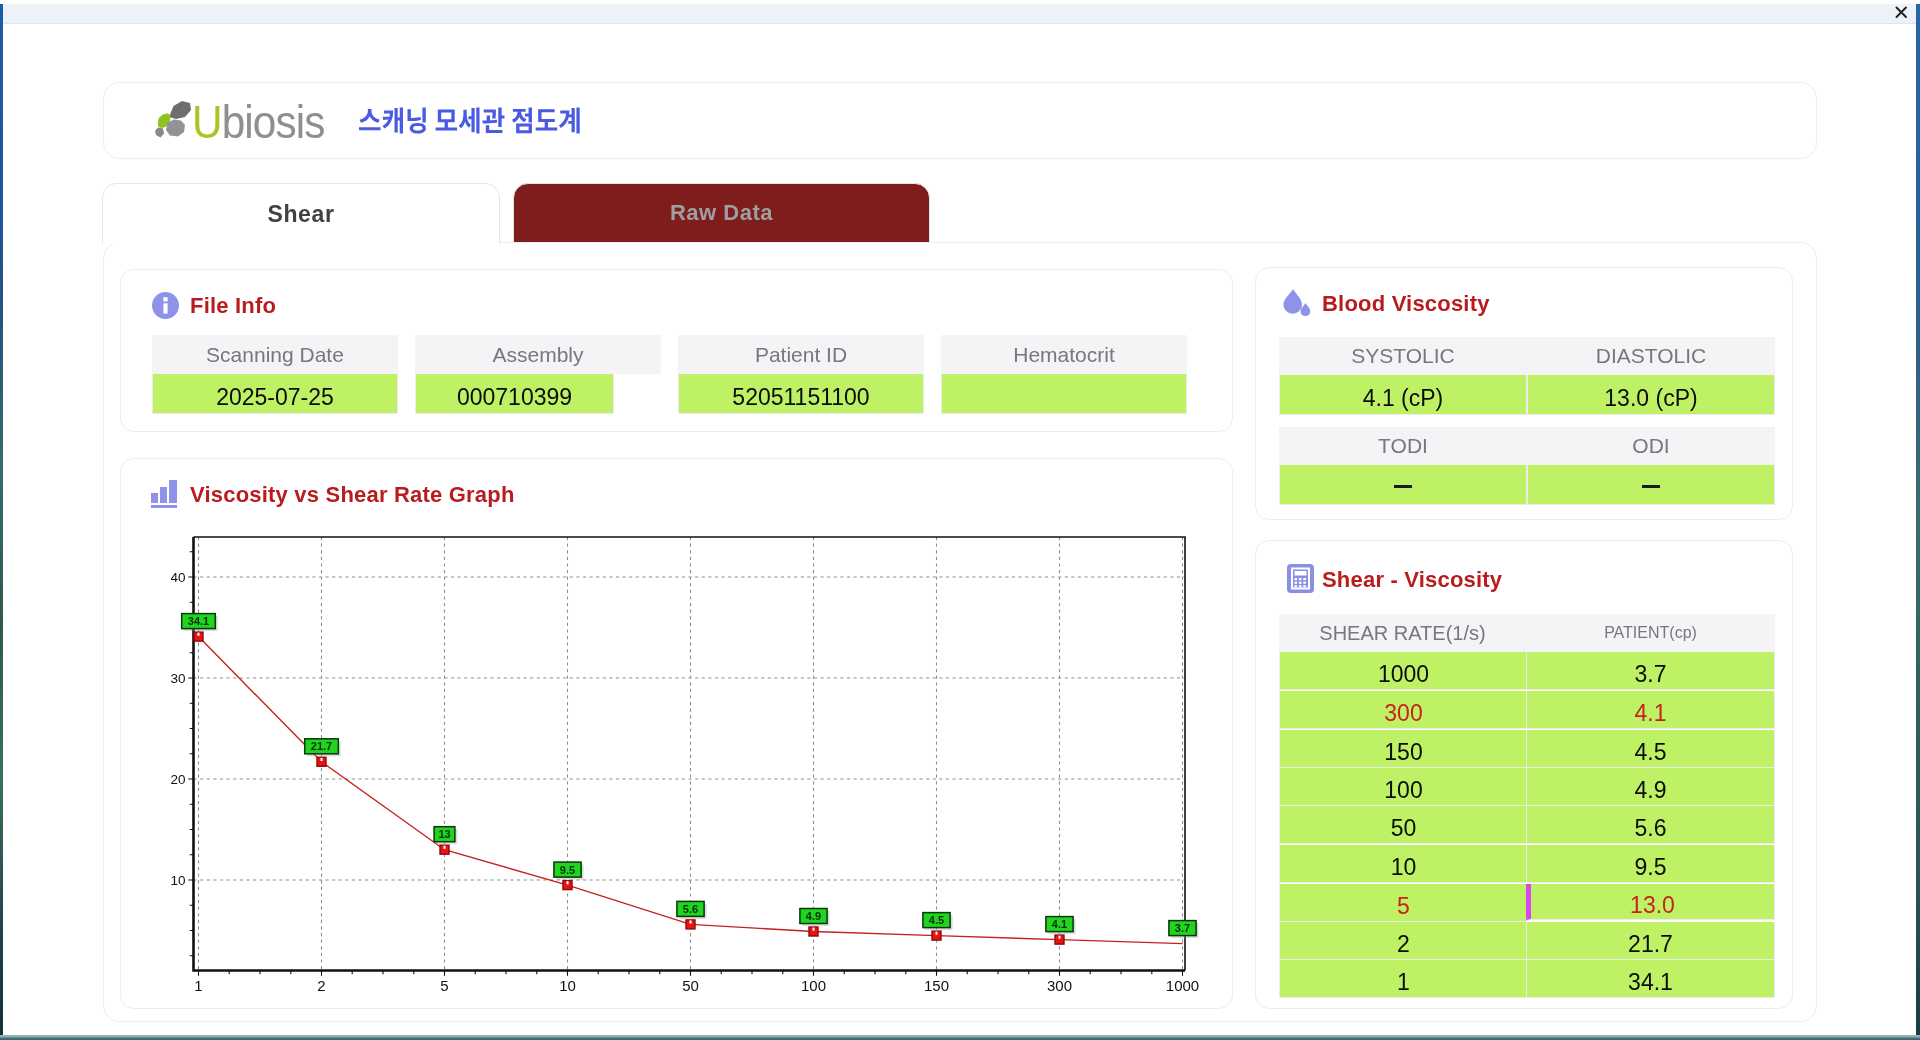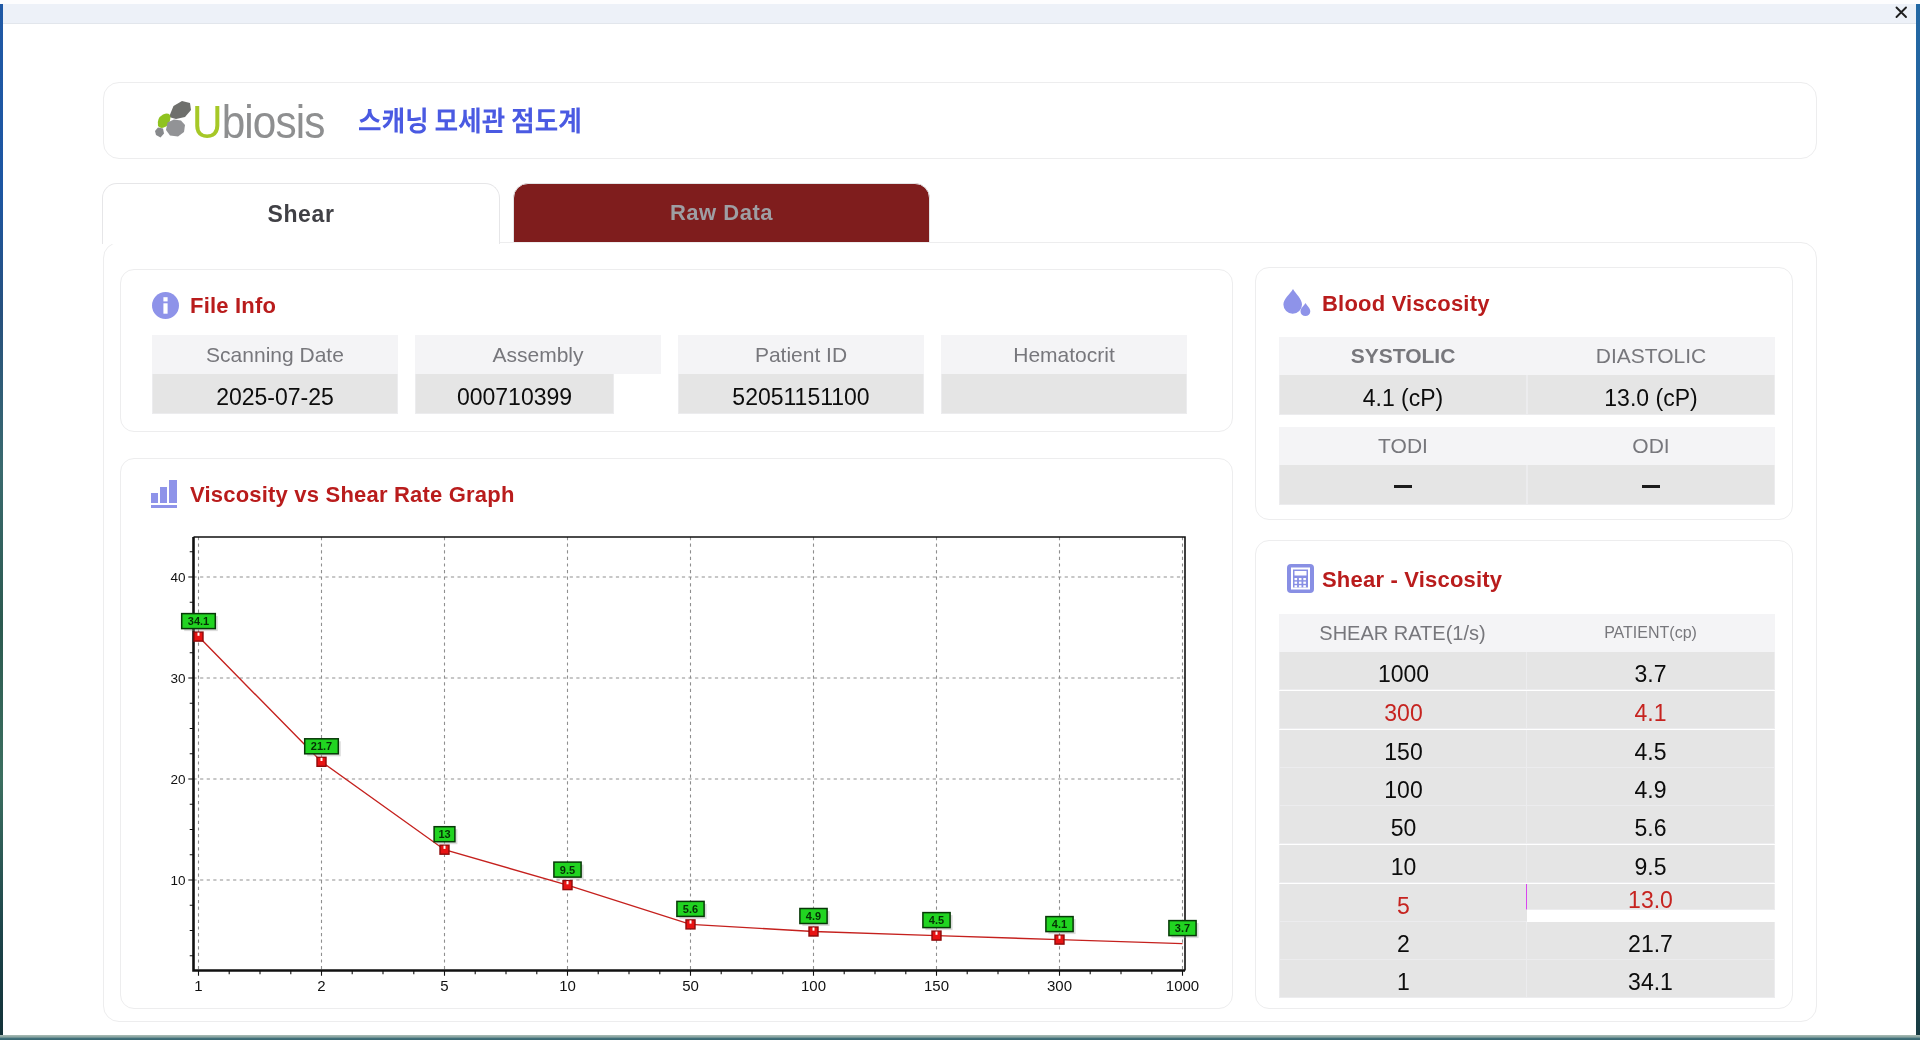--- a/index.html
+++ b/index.html
@@ -1,20 +1,20 @@
 <!DOCTYPE html>
 <html><head><meta charset="utf-8">
 <style>
 * { margin:0; padding:0; box-sizing:border-box; }
 html,body { width:1920px; height:1040px; background:#fff; font-family:"Liberation Sans", sans-serif; overflow:hidden; }
 .abs { position:absolute; }
 .panel { position:absolute; background:#fff; border:1px solid #ededee; border-radius:14px; }
 .ptitle { font-size:22px; font-weight:bold; color:#b91c1c; letter-spacing:0.2px; }
 .cellh { background:#f4f4f6; color:#77777c; font-size:21px; display:flex; align-items:center; justify-content:center; }
-.cellv { background:#e5e5e5; color:#0c0c0c; font-size:23px; display:flex; align-items:center; justify-content:center; }
+.cellv { background:#bef264; color:#0c0c0c; font-size:23px; display:flex; align-items:center; justify-content:center; }
 </style></head>
 <body>
 
 <div class="abs" style="left:0;top:0;width:1920px;height:4px;background:#fdfdfe"></div>
 <div class="abs" style="left:3px;top:4px;right:4px;height:20px;background:#edf1f8;border-bottom:1px solid #e2e6ec"></div>
 <svg class="abs" style="left:1895px;top:6px" width="14" height="14">
     <path d="M1.5 1.5 L11 11 M11 1.5 L1.5 11" stroke="#1f1f1f" stroke-width="1.9" stroke-linecap="round"></path>
   </svg>
 <div class="abs" style="left:0;top:4px;width:3px;height:1032px;background:linear-gradient(#2059a5,#1d56a2 18%,#27517e 30%,#3a6a6e 45%,#2c5a50 60%,#3c6f60 75%,#1d444a 90%,#123138)"></div>
 <div class="abs" style="right:0;top:4px;width:4px;height:1032px;background:linear-gradient(#2368a4,#25619b 20%,#2d6286 35%,#386e6d 50%,#2f6058 68%,#2a5354 85%,#173b42)"></div>
@@ -163,21 +163,21 @@
       <text x="1057.5" y="417.2" font-size="11" font-weight="bold" fill="#053005" text-anchor="middle">3.7</text>
     </g>
   </svg>
 
 <div class="panel" style="left:1255px;top:267px;width:538px;height:253px"></div>
 <svg class="abs" style="left:1283px;top:288px" width="30" height="31">
     <path d="M10 1 C13 6 19 11 19 16.5 A9.3 9.3 0 0 1 0.4 16.5 C0.4 11 7 6 10 1 Z" fill="#8e93e9"></path>
     <path d="M22.5 15 C24 17.6 27.3 20.4 27.3 23.2 A4.9 4.9 0 0 1 17.5 23.2 C17.5 20.4 21 17.6 22.5 15 Z" fill="#8e93e9"></path>
   </svg>
 <div class="abs ptitle" style="left:1322px;top:291px">Blood Viscosity</div>
-<div class="abs cellh" style="left:1279px;top:337px;width:248px;height:38px;font-weight:bold;">SYSTOLIC</div>
+<div class="abs cellh" style="left:1279px;top:337px;width:248px;height:38px;">SYSTOLIC</div>
 <div class="abs cellh" style="left:1527px;top:337px;width:248px;height:38px;">DIASTOLIC</div>
 <div class="abs cellv" style="left:1279px;top:375px;width:248px;height:40px;border:1px solid #ececee;border-top:none;padding-top:7px;">4.1 (cP)</div>
 <div class="abs cellv" style="left:1527px;top:375px;width:248px;height:40px;border:1px solid #ececee;border-top:none;padding-top:7px;">13.0 (cP)</div>
 <div class="abs cellh" style="left:1279px;top:427px;width:248px;height:38px;">TODI</div>
 <div class="abs cellh" style="left:1527px;top:427px;width:248px;height:38px;">ODI</div>
 <div class="abs cellv" style="left:1279px;top:465px;width:248px;height:40px;border:1px solid #ececee;border-top:none;">
     <div style="width:18px;height:3px;background:#1c1c1c;margin-top:3px"></div>
   </div>
 <div class="abs cellv" style="left:1527px;top:465px;width:248px;height:40px;border:1px solid #ececee;border-top:none;">
     <div style="width:18px;height:3px;background:#1c1c1c;margin-top:3px"></div>
@@ -209,16 +209,16 @@
 <div class="abs cellv" style="left:1526px;top:691px;width:249px;height:38px;border-bottom:1px solid #ececee;border-left:1px solid #ececee;border-right:1px solid #ececee;color:#c6231f;font-size:23px;padding-top:7px">4.1</div>
 <div class="abs cellv" style="left:1279px;top:730px;width:248px;height:38px;border-bottom:1px solid #ececee;border-left:1px solid #ececee;color:#0c0c0c;font-size:23px;padding-top:7px">150</div>
 <div class="abs cellv" style="left:1526px;top:730px;width:249px;height:38px;border-bottom:1px solid #ececee;border-left:1px solid #ececee;border-right:1px solid #ececee;color:#0c0c0c;font-size:23px;padding-top:7px">4.5</div>
 <div class="abs cellv" style="left:1279px;top:768px;width:248px;height:38px;border-bottom:1px solid #ececee;border-left:1px solid #ececee;color:#0c0c0c;font-size:23px;padding-top:7px">100</div>
 <div class="abs cellv" style="left:1526px;top:768px;width:249px;height:38px;border-bottom:1px solid #ececee;border-left:1px solid #ececee;border-right:1px solid #ececee;color:#0c0c0c;font-size:23px;padding-top:7px">4.9</div>
 <div class="abs cellv" style="left:1279px;top:806px;width:248px;height:38px;border-bottom:1px solid #ececee;border-left:1px solid #ececee;color:#0c0c0c;font-size:23px;padding-top:7px">50</div>
 <div class="abs cellv" style="left:1526px;top:806px;width:249px;height:38px;border-bottom:1px solid #ececee;border-left:1px solid #ececee;border-right:1px solid #ececee;color:#0c0c0c;font-size:23px;padding-top:7px">5.6</div>
 <div class="abs cellv" style="left:1279px;top:845px;width:248px;height:38px;border-bottom:1px solid #ececee;border-left:1px solid #ececee;color:#0c0c0c;font-size:23px;padding-top:7px">10</div>
 <div class="abs cellv" style="left:1526px;top:845px;width:249px;height:38px;border-bottom:1px solid #ececee;border-left:1px solid #ececee;border-right:1px solid #ececee;color:#0c0c0c;font-size:23px;padding-top:7px">9.5</div>
 <div class="abs cellv" style="left:1279px;top:884px;width:248px;height:38px;border-bottom:1px solid #ececee;border-left:1px solid #ececee;color:#c6231f;font-size:23px;padding-top:7px">5</div>
-<div class="abs cellv" style="left:1526px;top:884px;width:249px;height:26px;border-bottom:1px solid #ececee;border-left:1px solid #d946ef;border-right:1px solid #ececee;color:#c6231f;font-size:23px;padding-top:7px">13.0</div>
+<div class="abs cellv" style="left:1526px;top:884px;width:249px;height:36px;border-bottom:1px solid #ececee;border-left:5px solid #d946ef;border-right:1px solid #ececee;color:#c6231f;font-size:23px;padding-top:7px">13.0</div>
 <div class="abs cellv" style="left:1279px;top:922px;width:248px;height:38px;border-bottom:1px solid #ececee;border-left:1px solid #ececee;color:#0c0c0c;font-size:23px;padding-top:7px">2</div>
 <div class="abs cellv" style="left:1526px;top:922px;width:249px;height:38px;border-bottom:1px solid #ececee;border-left:1px solid #ececee;border-right:1px solid #ececee;color:#0c0c0c;font-size:23px;padding-top:7px">21.7</div>
 <div class="abs cellv" style="left:1279px;top:960px;width:248px;height:38px;border-bottom:1px solid #ececee;border-left:1px solid #ececee;color:#0c0c0c;font-size:23px;padding-top:7px">1</div>
 <div class="abs cellv" style="left:1526px;top:960px;width:249px;height:38px;border-bottom:1px solid #ececee;border-left:1px solid #ececee;border-right:1px solid #ececee;color:#0c0c0c;font-size:23px;padding-top:7px">34.1</div>
 </body></html>

